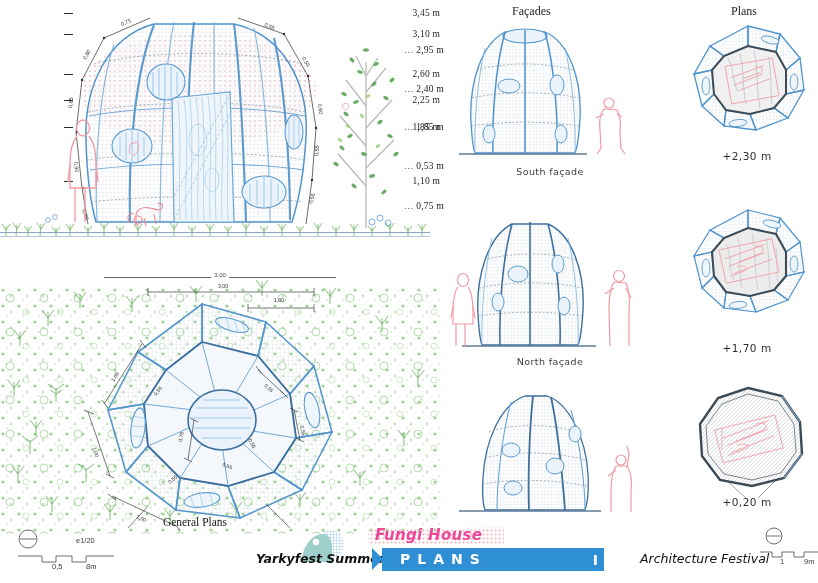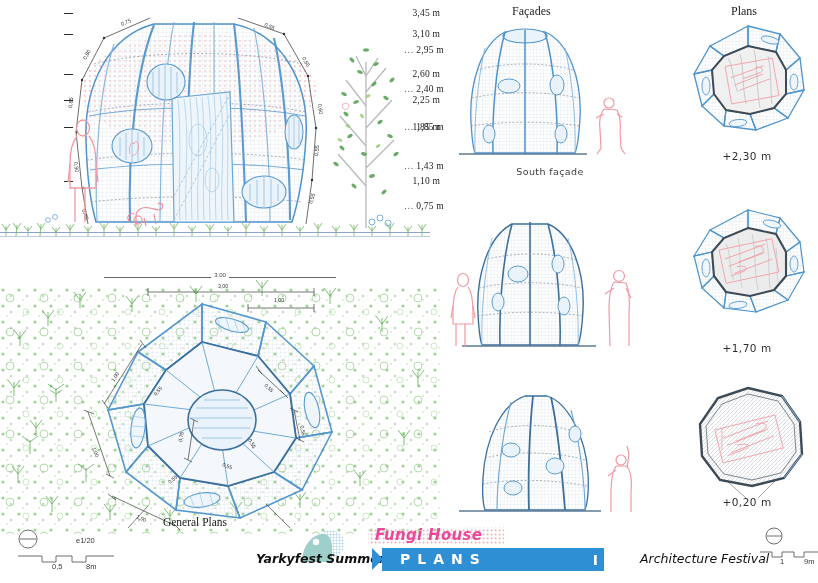--- a/index.html
+++ b/index.html
@@ -84,21 +84,21 @@
     <div class="abs lbl lvl-left" style="top:95px;">2,25 m</div>
     <div class="abs tickL" style="left:64px;top:100px;"></div>
     <div class="abs lbl lvl-left" style="top:122px;">1,85 m</div>
     <div class="abs tickL" style="left:64px;top:127px;"></div>
     <div class="abs lbl lvl-left" style="top:176px;">1,10 m</div>
     <div class="abs tickL" style="left:64px;top:181px;"></div>
 
     <div class="abs lbl" style="left:404px;top:45px;"><span style="color:#555;">…</span> <span>2,95 m</span></div>
     <div class="abs lbl" style="left:404px;top:84px;"><span style="color:#555;">…</span> <span>2,40 m</span></div>
     <div class="abs lbl" style="left:404px;top:122px;"><span style="color:#555;">…</span> <span>1,85 m</span></div>
-    <div class="abs lbl" style="left:404px;top:161px;"><span style="color:#555;">…</span> <span>1,43 m</span></div>
+    <div class="abs lbl" style="left:404px;top:161px;"><span style="color:#555;">…</span> <span>0,53 m</span></div>
     <div class="abs lbl" style="left:404px;top:201px;"><span style="color:#555;">…</span> <span>0,75 m</span></div>
 
     <svg class="abs" style="left:78px;top:20px;" width="262" height="222">
       <defs>
         <pattern id="mesh" width="4" height="4" patternUnits="userSpaceOnUse">
           <path d="M0 0 L4 0 M0 0 L0 4" stroke="#b9c6d6" stroke-width="0.45" fill="none"></path>
         </pattern>
         <pattern id="meshfine" width="3" height="3" patternUnits="userSpaceOnUse">
           <path d="M0 0 L3 0 M0 0 L0 3" stroke="#c3cfdd" stroke-width="0.4" fill="none"></path>
         </pattern>
@@ -542,20 +542,21 @@
         <path d="M4 34 L2 46 M24 34 L26 46"></path>
       </g>
     </svg>
     <svg class="abs" style="left:158px;top:56px;" width="32" height="82">
       <g fill="none" stroke="#f09aa4" stroke-width="1.2">
         <circle cx="16" cy="8" r="5.5"></circle>
         <path d="M11 14 C7 20 6 30 6 42 L7 78 M11 14 L23 15 C26 22 27 32 26 44 L26 78"></path>
         <path d="M11 20 L2 26 M23 20 L28 30"></path>
       </g>
     </svg>
+    <div class="abs caption-hand" style="left:0;top:144px;width:210px;">North façade</div>
   </div>
 
   <div class="abs" style="left:445px;top:392px;width:210px;height:140px;">
     <svg class="abs" style="left:28px;top:0;" width="125" height="126">
       <path d="M52 4 C28 12 12 48 10 86 C9 102 10 112 12 118 L112 118 C114 112 116 100 115 82 C113 44 94 10 74 4 Z" fill="url(#mesh2)" stroke="#3c6f9e" stroke-width="1.3"></path>
       <g stroke="#3c6f9e" fill="none" stroke-width="1.8">
         <path d="M60 4 C56 40 55 90 56 118"></path>
         <path d="M78 5 C86 42 90 92 92 118"></path>
       </g>
       <g stroke="#6aa6d6" fill="none" stroke-width="1.1">

